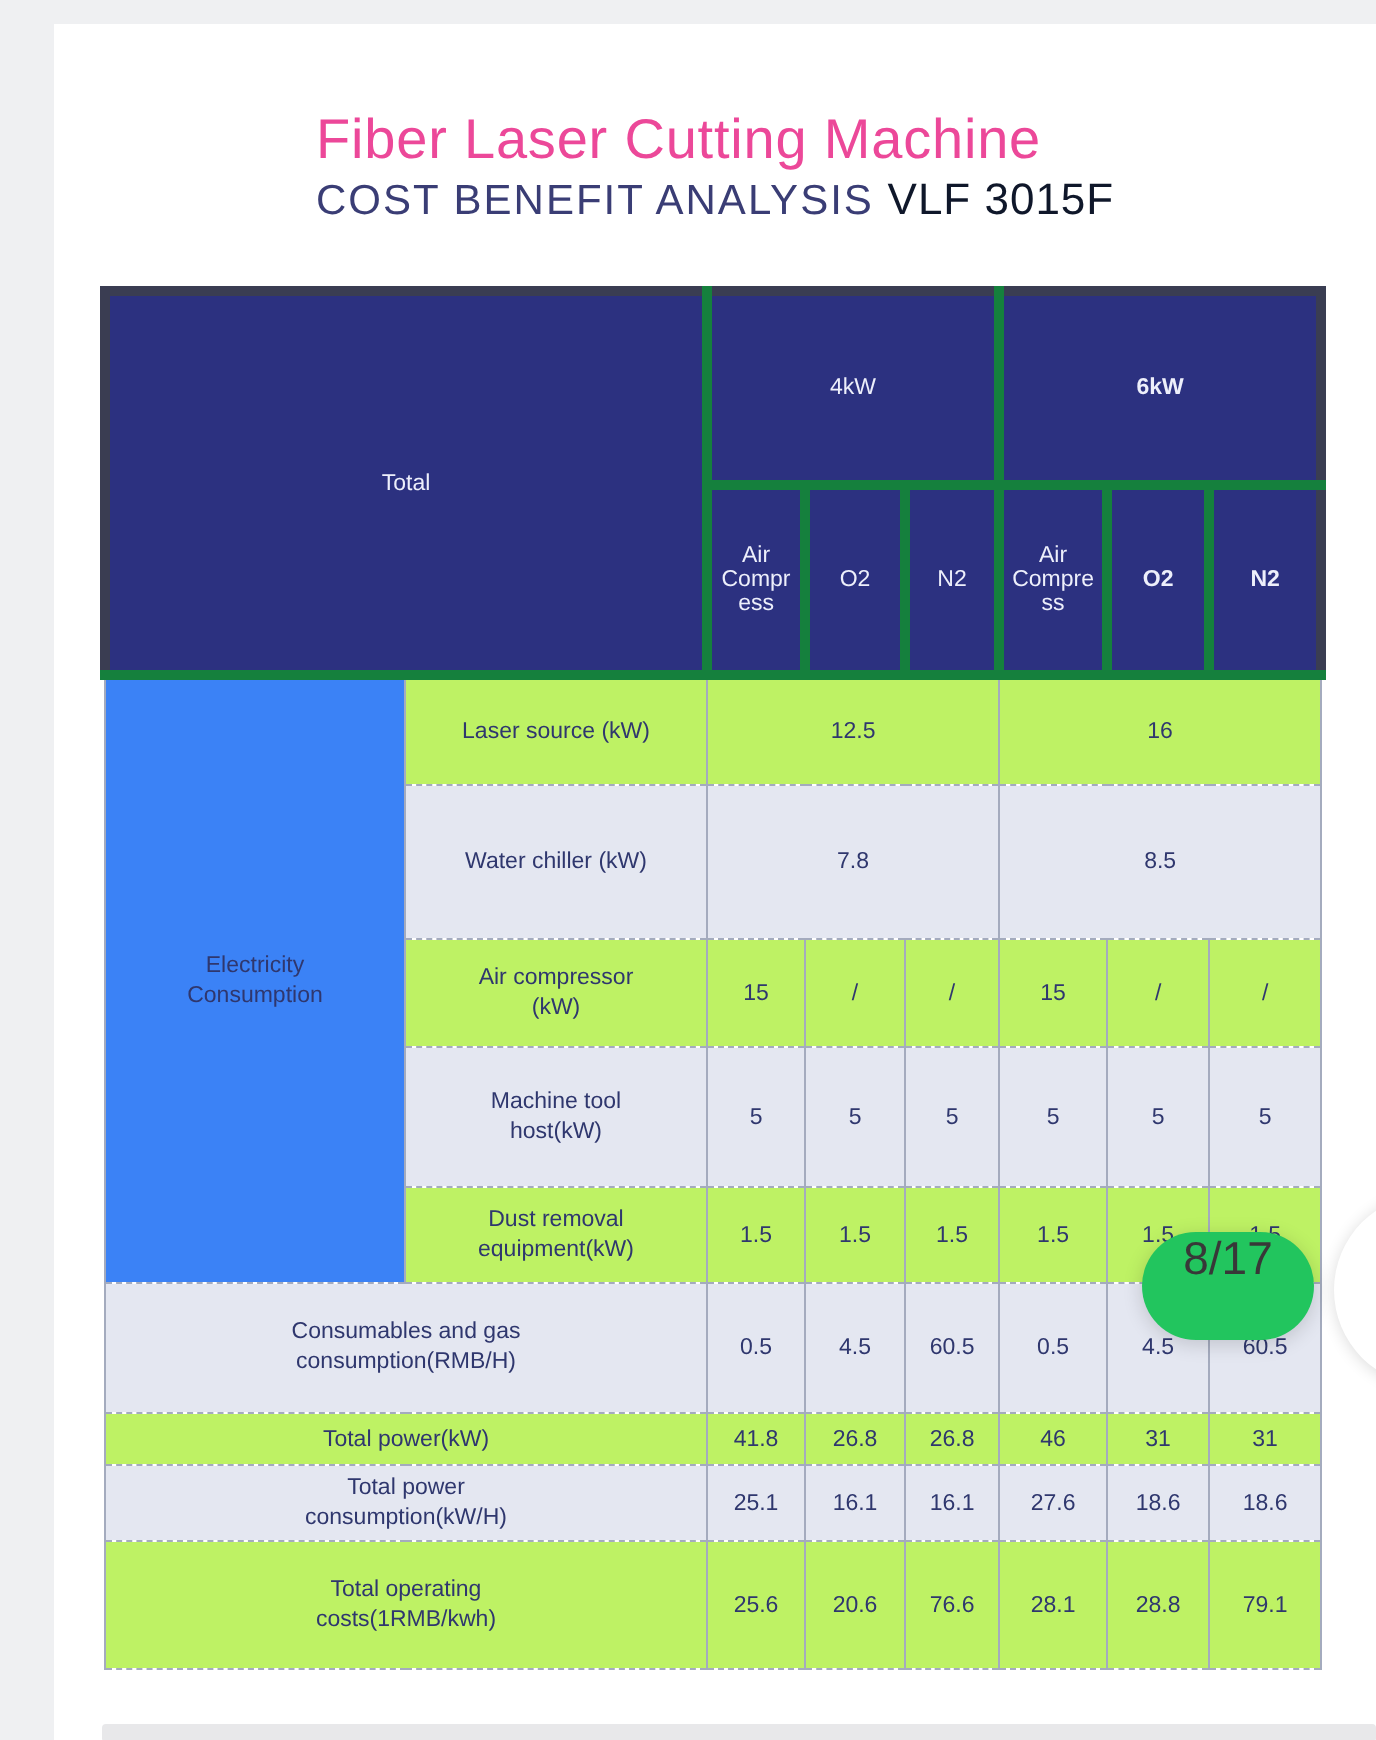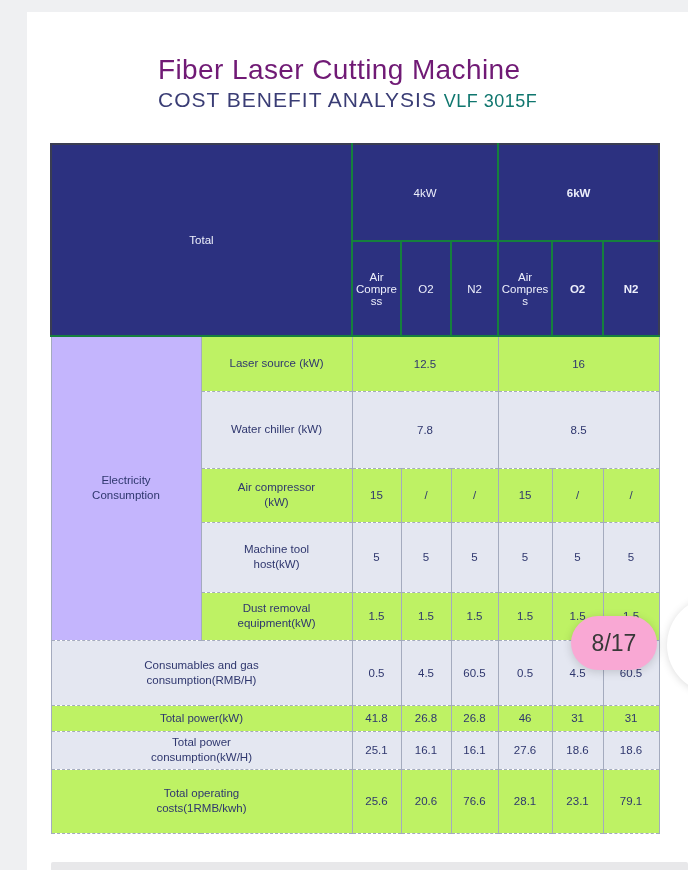--- a/index.html
+++ b/index.html
@@ -18,64 +18,64 @@
   }
   
   .brand-logo { position: absolute; left: 28px; top: 30px; width: 90px; text-align: center; }
   .brand-logo svg { display:block; margin: 0 auto; }
   .brand-logo .l1, .brand-logo .l2 {
     color: #2f3270; font-weight: bold; font-size: 8.5px; letter-spacing: 1.2px; line-height: 10px;
     white-space: nowrap;
   }
   .title-block { position: absolute; left: 131px; top: 42px; }
   .doc-title {
-    color: #701a75; font-size: 28px; letter-spacing: 0.4px; line-height: 32px; font-weight: 500;
+    color: #ec4899; font-size: 28px; letter-spacing: 0.4px; line-height: 32px; font-weight: 500;
   }
   .doc-subtitle {
     color: #3a3d75; font-size: 21px; letter-spacing: 1px; line-height: 27px; font-weight: 400;
     white-space: nowrap;
   }
-  .doc-subtitle .model { color: #0f766e; font-size: 18px; letter-spacing: 0.5px; }
+  .doc-subtitle .model { color: #0f172a; font-size: 22px; letter-spacing: 0.5px; }
   
   .tbl-wrap { position: absolute; left: 23px; top: 131px; }
   table.cost {
     border-collapse: collapse; table-layout: fixed;
     width: 608px;
     font-size: 11.5px; color: #2f376e;
   }
   table.cost th, table.cost td { text-align: center; vertical-align: middle; padding: 2px; overflow: hidden; }
   
   thead th {
     background: #2c3180; color: #edeffb; font-weight: 400;
-    border: 2px solid #15803d;
+    border: 5px solid #15803d;
     word-break: break-word;
   }
   thead tr:first-child th { border-top-color: #3a3d52; }
   thead th:first-child { border-left-color: #3a3d52; }
   thead tr th:last-child { border-right-color: #3a3d52; }
   thead th.bold { font-weight: bold; }
   thead th.gsep { border-left-width: 2px; }
   
   tbody td {
     background: #bef264;
     border-left: 1px solid #a4abbe; border-right: 1px solid #a4abbe;
     border-top: 1px dashed #a4abbe; border-bottom: 1px dashed #a4abbe;
   }
   tr.shaded td { background: #e4e7f1; }
-  tbody td.group-cell { background: #c4b5fd; }
+  tbody td.group-cell { background: #3b82f6; }
   .lbl { display: inline-block; max-width: 102px; line-height: 15px; }
   .lbl-wide { display: inline-block; max-width: 132px; line-height: 15px; }
   .lbl-group { display: inline-block; max-width: 82px; line-height: 15px; }
   
   .page-pill {
     position: absolute; left: 544px; top: 604px;
     width: 86px; height: 54px;
-    background: #f9a8d4; border-radius: 27px;
+    background: #22c55e; border-radius: 27px;
     box-shadow: 0 2px 10px rgba(0,0,0,0.16);
-    display: flex; align-items: center; justify-content: center;
+    display: flex; align-items: flex-start; justify-content: center;
     font-size: 23px; color: #383838; z-index: 5;
   }
   .scroll-handle {
     position: absolute; left: 640px; top: 585px;
     width: 96px; height: 96px;
     background: #ffffff; border-radius: 50%;
     box-shadow: 0 1px 8px rgba(0,0,0,0.14);
     z-index: 4;
   }
   .next-page-edge {
@@ -191,21 +191,21 @@
             <td>27.6</td>
             <td>18.6</td>
             <td>18.6</td>
           </tr>
           <tr style="height:64px">
             <td colspan="2"><span class="lbl-wide">Total operating costs(1RMB/kwh)</span></td>
             <td>25.6</td>
             <td>20.6</td>
             <td>76.6</td>
             <td>28.1</td>
-            <td>23.1</td>
+            <td>28.8</td>
             <td>79.1</td>
           </tr>
         </tbody>
       </table>
     </div>
 
     <div class="next-page-edge"></div>
 
     <div class="scroll-handle"></div>
     <div class="page-pill">

